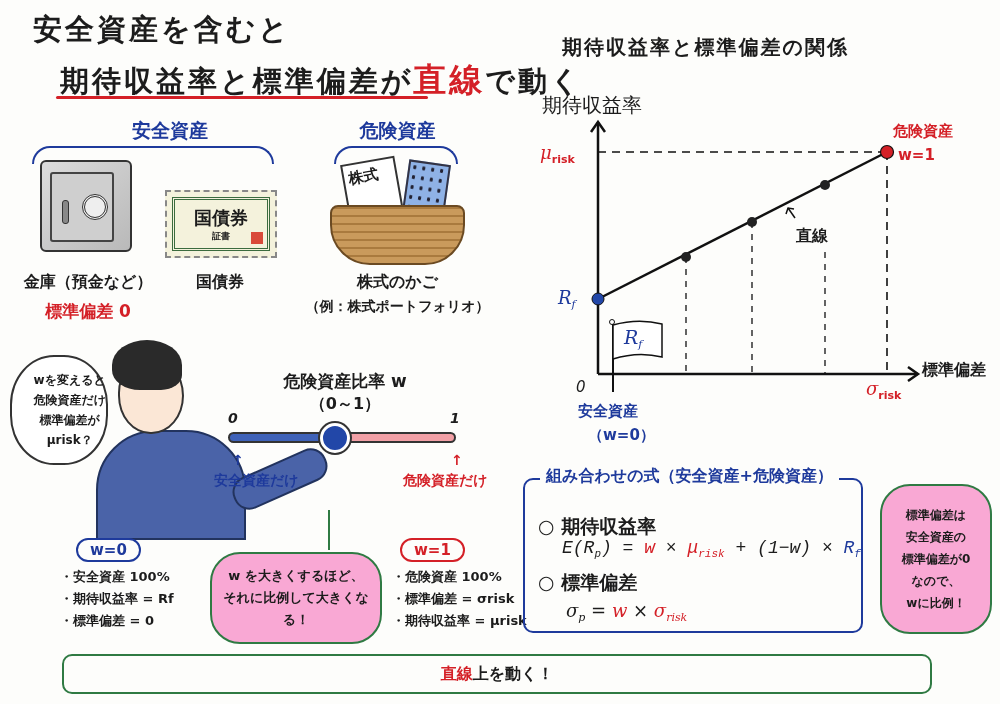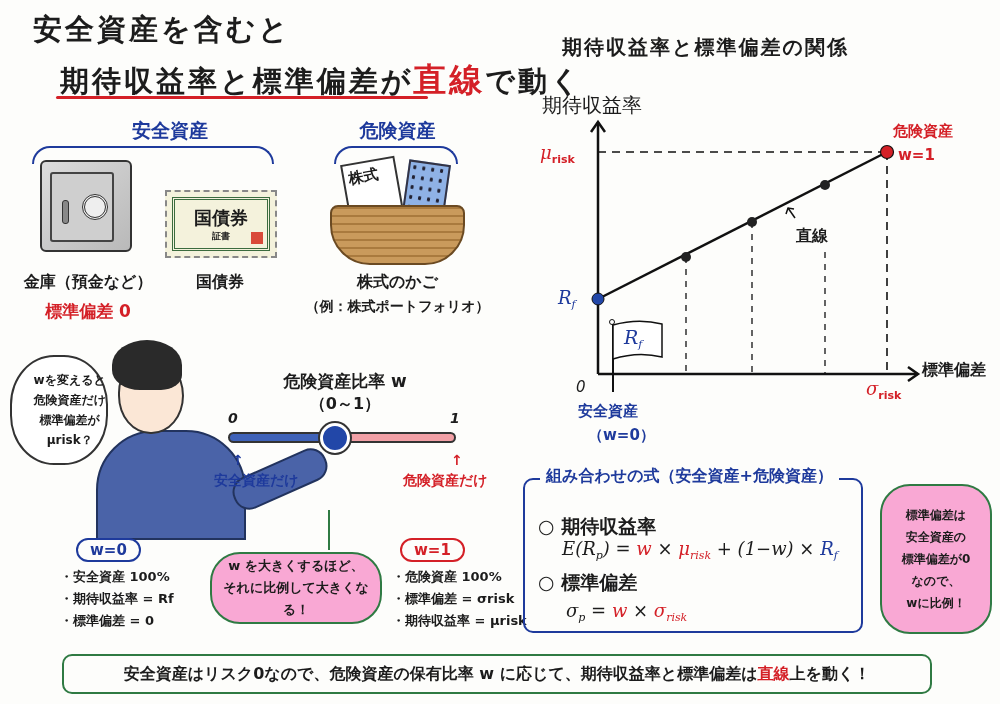--- a/index.html
+++ b/index.html
@@ -114,21 +114,21 @@
 <div class="abs red label-sm" style="left:403px; top:472px;">危険資産だけ</div>
 <div class="abs green" style="left:328px; top:510px; width:2px; height:40px; background:#2f7a43;"></div>
 
 <div class="abs pill blue" style="left:76px; top:538px; border-color:#1e3a9c;">w=0</div>
 <div class="abs bullets" style="left:60px; top:566px;">
   <div>・安全資産 100%</div>
   <div>・期待収益率 = Rf</div>
   <div>・標準偏差 = 0</div>
 </div>
 
-<div class="abs cloud" style="left:210px; top:552px; width:172px; height:72px;">
+<div class="abs cloud" style="left:210px; top:552px; width:172px; height:92px;">
   <div>
     <div>w を大きくするほど、</div>
     <div>それに比例して大きくなる！</div>
   </div>
 </div>
 
 <div class="abs pill red" style="left:400px; top:538px; border-color:#d42027;">w=1</div>
 <div class="abs bullets" style="left:392px; top:566px;">
   <div>・危険資産 100%</div>
   <div>・標準偏差 = σrisk</div>
@@ -172,35 +172,34 @@
 <div class="abs red" style="left:866px; top:378px; font-size:18px; font-style:italic; font-family:'DejaVu Serif',serif;">σ<span class="sub" style="font-family:'DejaVu Sans',sans-serif; font-style:normal; font-weight:bold;">risk</span></div>
 <div class="abs" style="left:796px; top:226px; font-size:16px; font-weight:bold;">直線</div>
 <div class="abs red" style="left:893px; top:122px; font-size:15px; font-weight:bold;">危険資産</div>
 <div class="abs red" style="left:898px; top:146px; font-size:15px; font-weight:bold;">w=1</div>
 <div class="abs blue" style="left:578px; top:402px; font-size:15px; font-weight:bold;">安全資産</div>
 <div class="abs blue" style="left:588px; top:426px; font-size:15px; font-weight:bold;">（<span>w=0</span>）</div>
 
 <div class="abs formula-box"></div>
 <div class="abs formula-title blue">組み合わせの式（安全資産+危険資産）</div>
 <div class="abs f-head blue" style="left:538px; top:508px;margin-top:6px;"><span style="color:#1c1c1c">○ 期待収益率</span></div>
-<div class="abs f-eq" style="left:562px; top:538px;">
+<div class="abs f-eq" style="left:562px; top:538px;font-family:Liberation Mono, monospace;">
   <span>E(R</span><span class="sub">p</span><span>) = </span><span class="red">w</span><span> × </span><span class="red">μ</span><span class="sub red">risk</span><span> + (1−w) × </span><span class="blue">R</span><span class="sub blue">f</span>
 </div>
 <div class="abs f-head" style="left:538px; top:570px;">○ 標準偏差</div>
 <div class="abs f-eq" style="left:566px; top:600px;">
   <span>σ</span><span class="sub">p</span><span> = </span><span class="red">w</span><span> × </span><span class="red">σ</span><span class="sub red">risk</span>
 </div>
 
 <div class="abs cloud" style="left:880px; top:484px; width:112px; height:150px; font-size:12px;">
   <div>
     <div>標準偏差は</div>
     <div>安全資産の</div>
     <div>標準偏差が0</div>
     <div>なので、</div>
     <div>wに比例！</div>
   </div>
 </div>
 
 <div class="abs bottom-box">
-  <span>安全資産はリスク0なので、危険資産の保有比率 w に応じて、期待収益率と標準偏差は</span>
     <span class="red">直線</span>
     <span>上を動く！</span>
 </div>
 
 </body></html>

